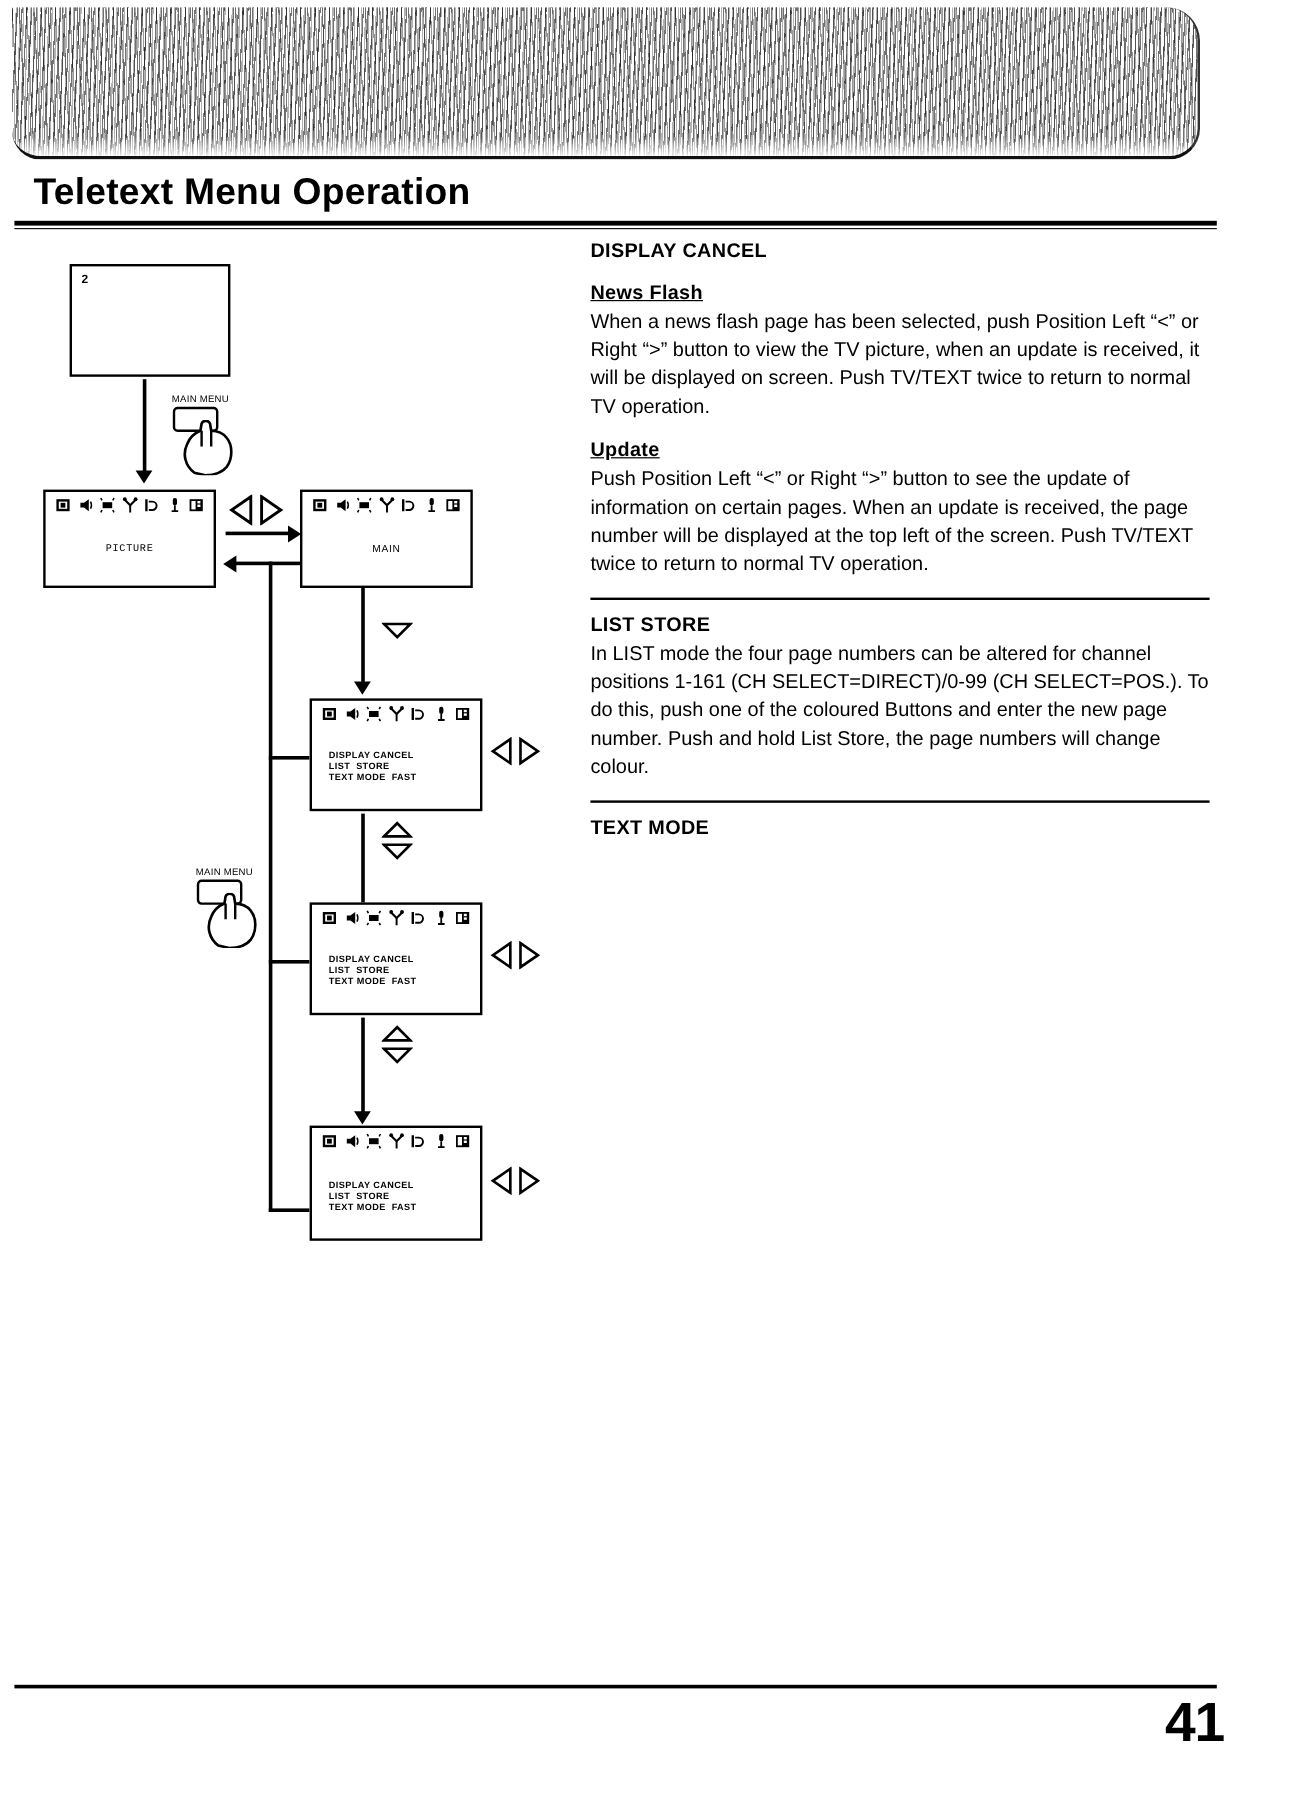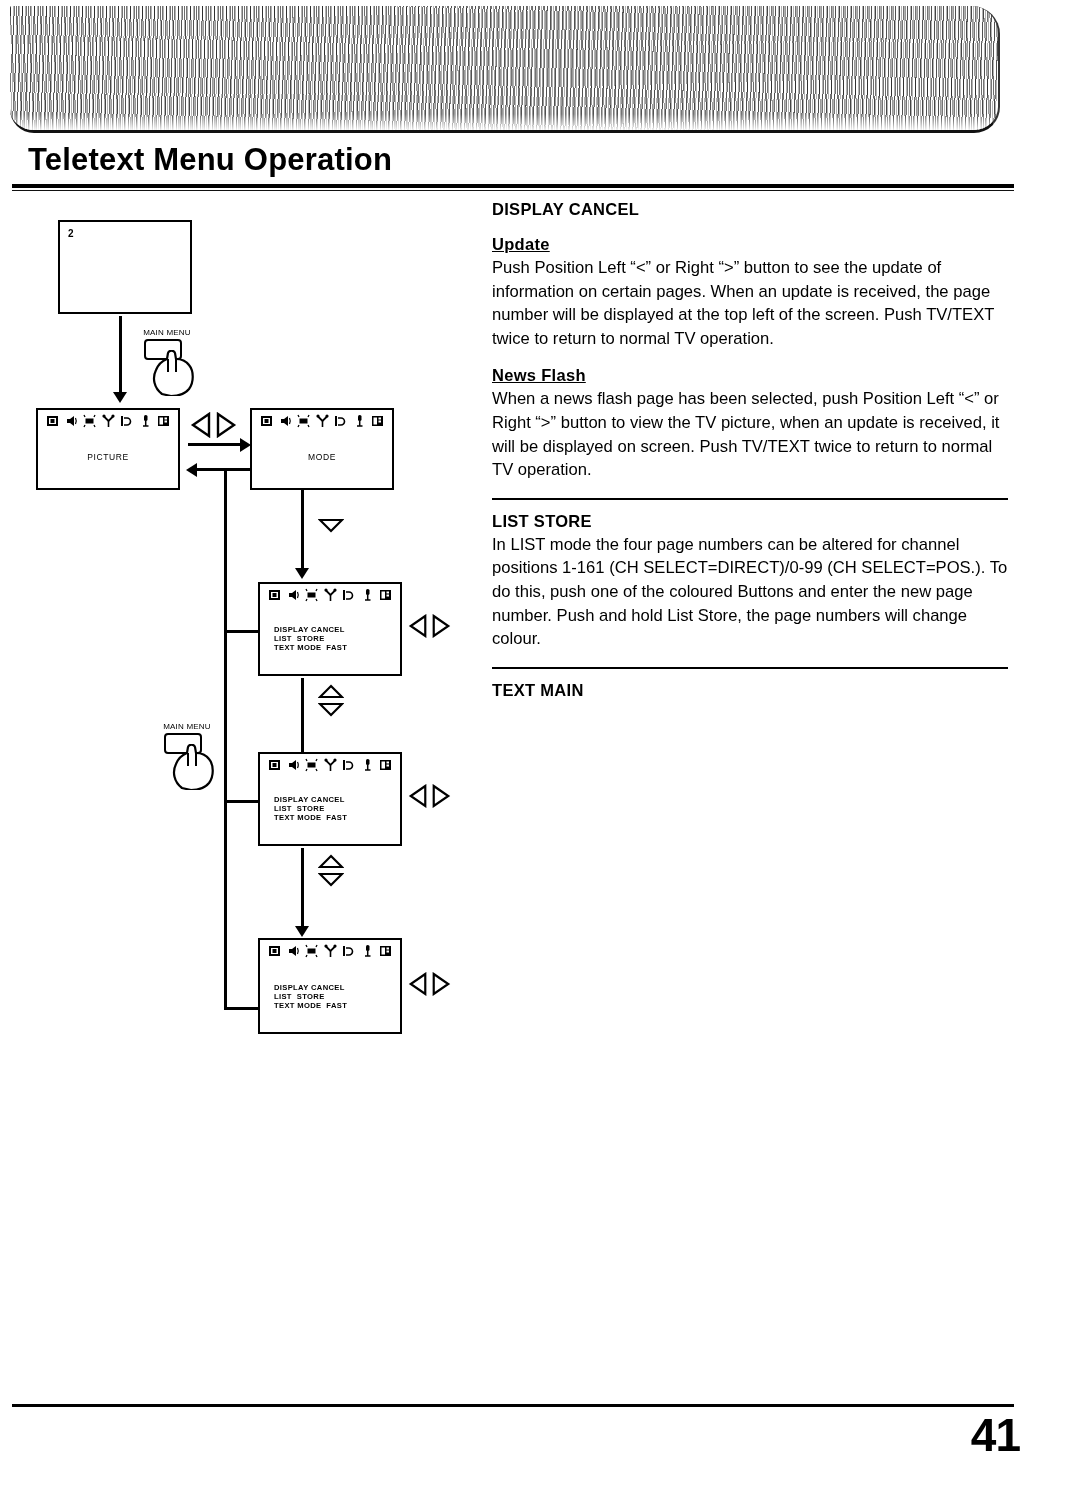--- a/index.html
+++ b/index.html
@@ -196,21 +196,21 @@
         </span>
         <span class="ic">
           <svg width="13" height="14" viewBox="0 0 13 14">
               <rect x="1" y="2" width="11" height="10" fill="#000"></rect>
               <rect x="2.5" y="3.5" width="3.5" height="7" fill="#fff"></rect>
               <rect x="7.5" y="3.5" width="2.5" height="2" fill="#fff"></rect>
               <rect x="7.5" y="6.5" width="2.5" height="2" fill="#fff"></rect>
             </svg>
         </span>
       </div>
-      <div class="scr-label" style="top:42px;">PICTURE</div>
+      <div class="scr-label" style="top:42px;font-family:Liberation Mono, monospace;">PICTURE</div>
     </div>
 
     <div class="screen" style="left:232px; top:208px; width:140px; height:78px;">
       <div class="iconrow">
         <span class="ic">
           <svg width="13" height="14" viewBox="0 0 13 14">
               <rect x="1" y="2" width="11" height="10" fill="#000"></rect>
               <rect x="3" y="4" width="7" height="6" fill="#fff"></rect>
               <rect x="4.5" y="5" width="4" height="4" fill="#000"></rect>
             </svg>
@@ -250,21 +250,21 @@
         </span>
         <span class="ic">
           <svg width="13" height="14" viewBox="0 0 13 14">
               <rect x="1" y="2" width="11" height="10" fill="#000"></rect>
               <rect x="2.5" y="3.5" width="3.5" height="7" fill="#fff"></rect>
               <rect x="7.5" y="3.5" width="2.5" height="2" fill="#fff"></rect>
               <rect x="7.5" y="6.5" width="2.5" height="2" fill="#fff"></rect>
             </svg>
         </span>
       </div>
-      <div class="scr-label" style="top:42px;">MODE</div>
+      <div class="scr-label" style="top:42px;">MAIN</div>
     </div>
 
     <div class="tri-lr" style="left:172px; top:212px;">
       <svg width="22" height="26" viewBox="0 0 22 26">
         <path d="M19 2 L3 13 L19 24 Z" fill="#fff" stroke="#000" stroke-width="2.4"></path>
       </svg>
       <svg width="22" height="26" viewBox="0 0 22 26">
         <path d="M3 2 L19 13 L3 24 Z" fill="#fff" stroke="#000" stroke-width="2.4"></path>
       </svg>
     </div>
@@ -513,43 +513,43 @@
 
   </div>
 
   <div class="rcol">
 
     <div class="sec">
       <div class="sec-head">DISPLAY CANCEL</div>
     </div>
 
     <div class="sec">
+      <div class="sec-head ul">News Flash</div>
+      <p class="sec-body">When a news flash page has been selected, push Position Left “&lt;” or Right “&gt;” button to view the TV picture, when an update is received, it will be displayed on screen.
+Push TV/TEXT twice to return to normal TV operation.</p>
+    </div>
+
+    <div class="sec">
       <div class="sec-head ul">Update</div>
       <p class="sec-body">Push Position Left “&lt;” or Right “&gt;” button to see the update of information on certain pages. When an update is received, the page number will be displayed at the top left of the screen.
-Push TV/TEXT twice to return to normal TV operation.</p>
-    </div>
-
-    <div class="sec">
-      <div class="sec-head ul">News Flash</div>
-      <p class="sec-body">When a news flash page has been selected, push Position Left “&lt;” or Right “&gt;” button to view the TV picture, when an update is received, it will be displayed on screen.
 Push TV/TEXT twice to return to normal TV operation.</p>
     </div>
 
     <div class="hr"></div>
 
     <div class="sec">
       <div class="sec-head">LIST STORE</div>
       <p class="sec-body">In LIST mode the four page numbers can be altered for channel positions 1-161 (CH SELECT=DIRECT)/0-99 (CH SELECT=POS.). To do this, push one of the coloured Buttons and enter the new page number.
 Push and hold List Store, the page numbers will change colour.</p>
     </div>
 
     <div class="hr"></div>
 
     <div class="sec">
-      <div class="sec-head">TEXT MAIN</div>
+      <div class="sec-head">TEXT MODE</div>
     </div>
 
   </div>
 
   <div class="foot-rule"></div>
   <div class="pagenum">41</div>
 
 </div>
 
 </body></html>

